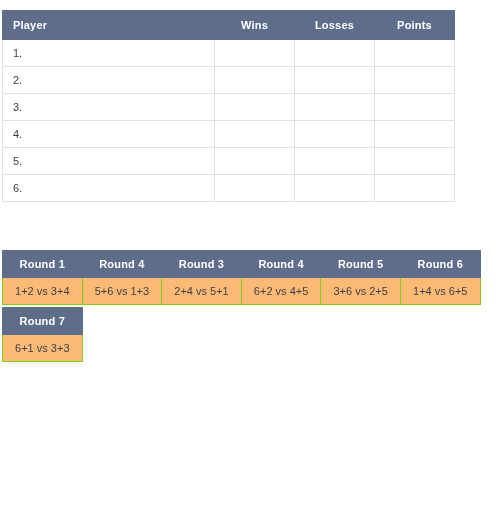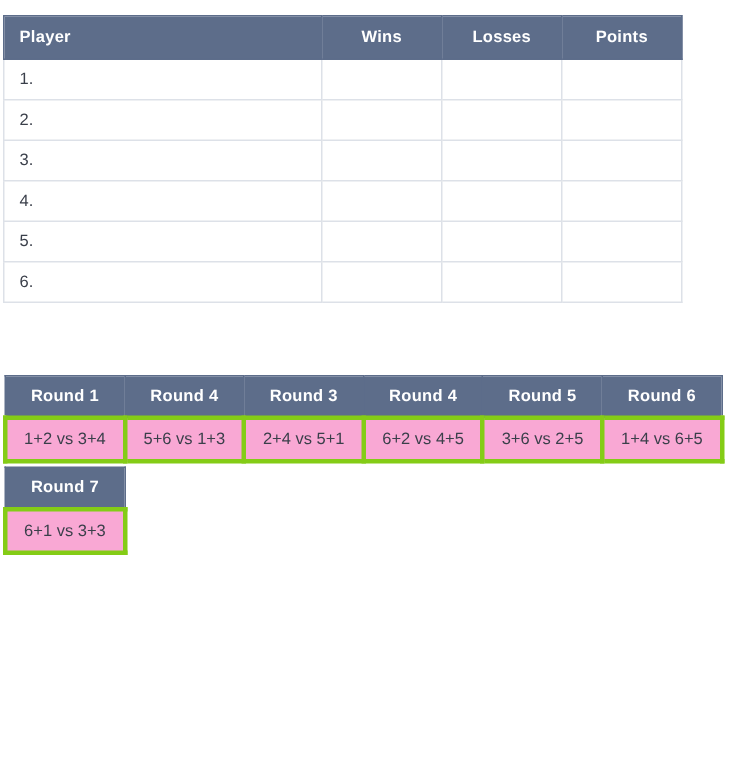--- a/index.html
+++ b/index.html
@@ -97,22 +97,22 @@
     font-size: 11px;
     font-weight: bold;
     height: 24px;
     line-height: 24px;
     text-align: center;
     letter-spacing: 0.2px;
   }
 
   table.rounds td,
   table.rounds-last td {
-    border: 3px solid #84cc16;
-    background: #f9a8d4;
+    border: 1px solid #84cc16;
+    background: #fdba74;
     color: #3a3f4a;
     font-size: 11px;
     height: 24px;
     line-height: 24px;
     text-align: center;
     white-space: nowrap;
   }
 
   table.rounds col,
   table.rounds-last col {

